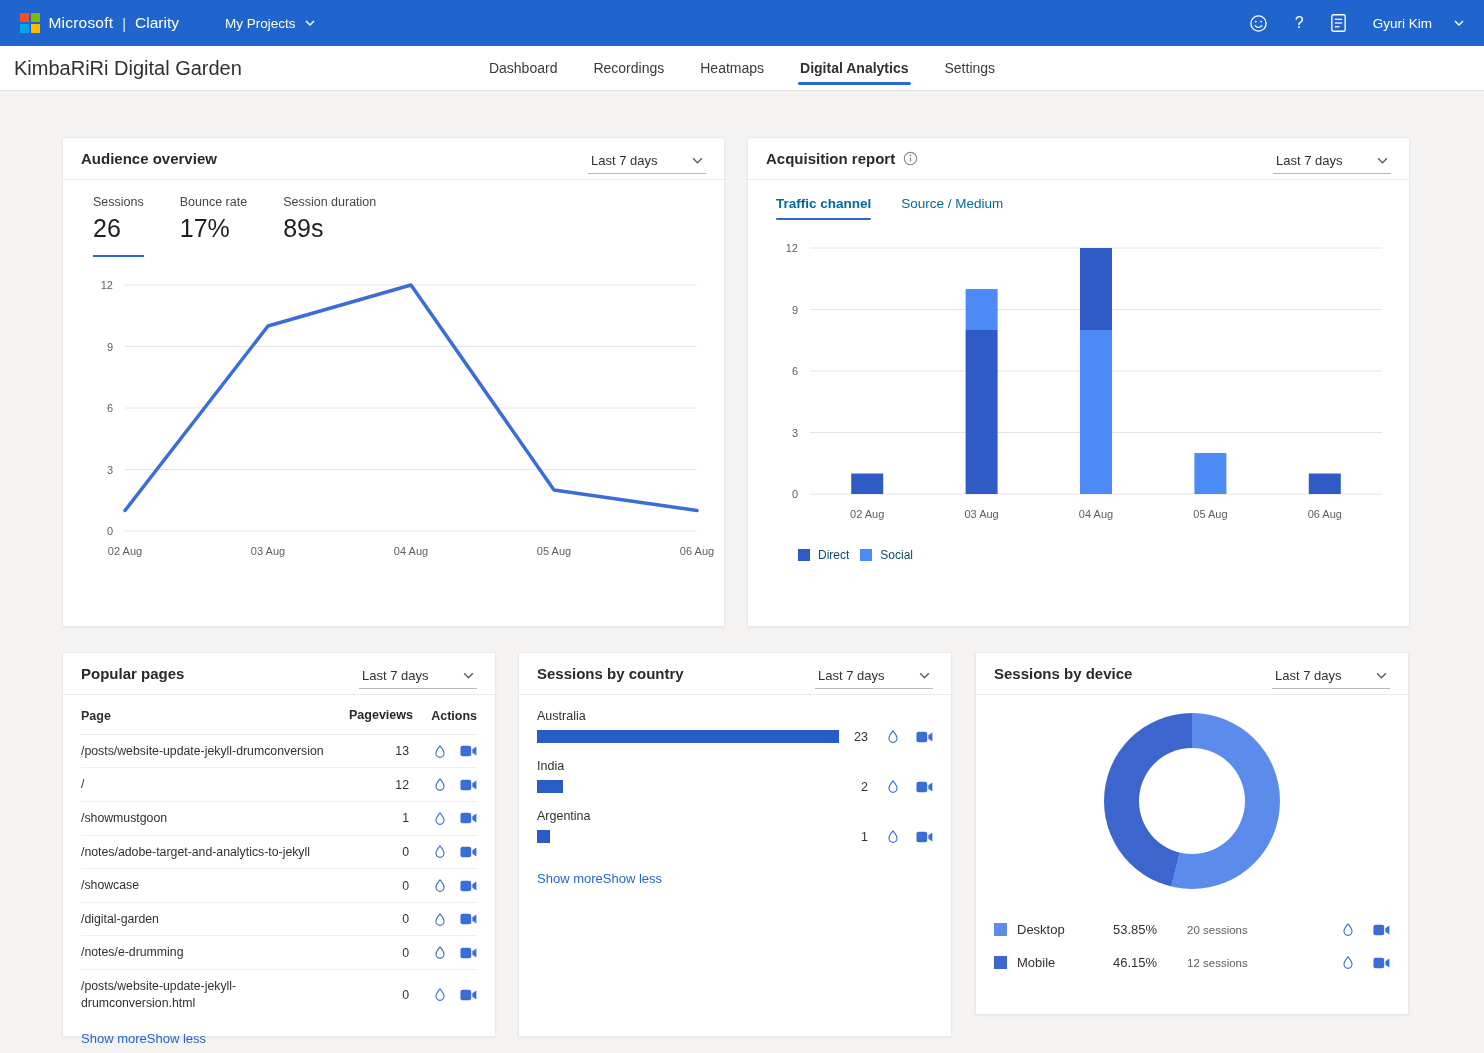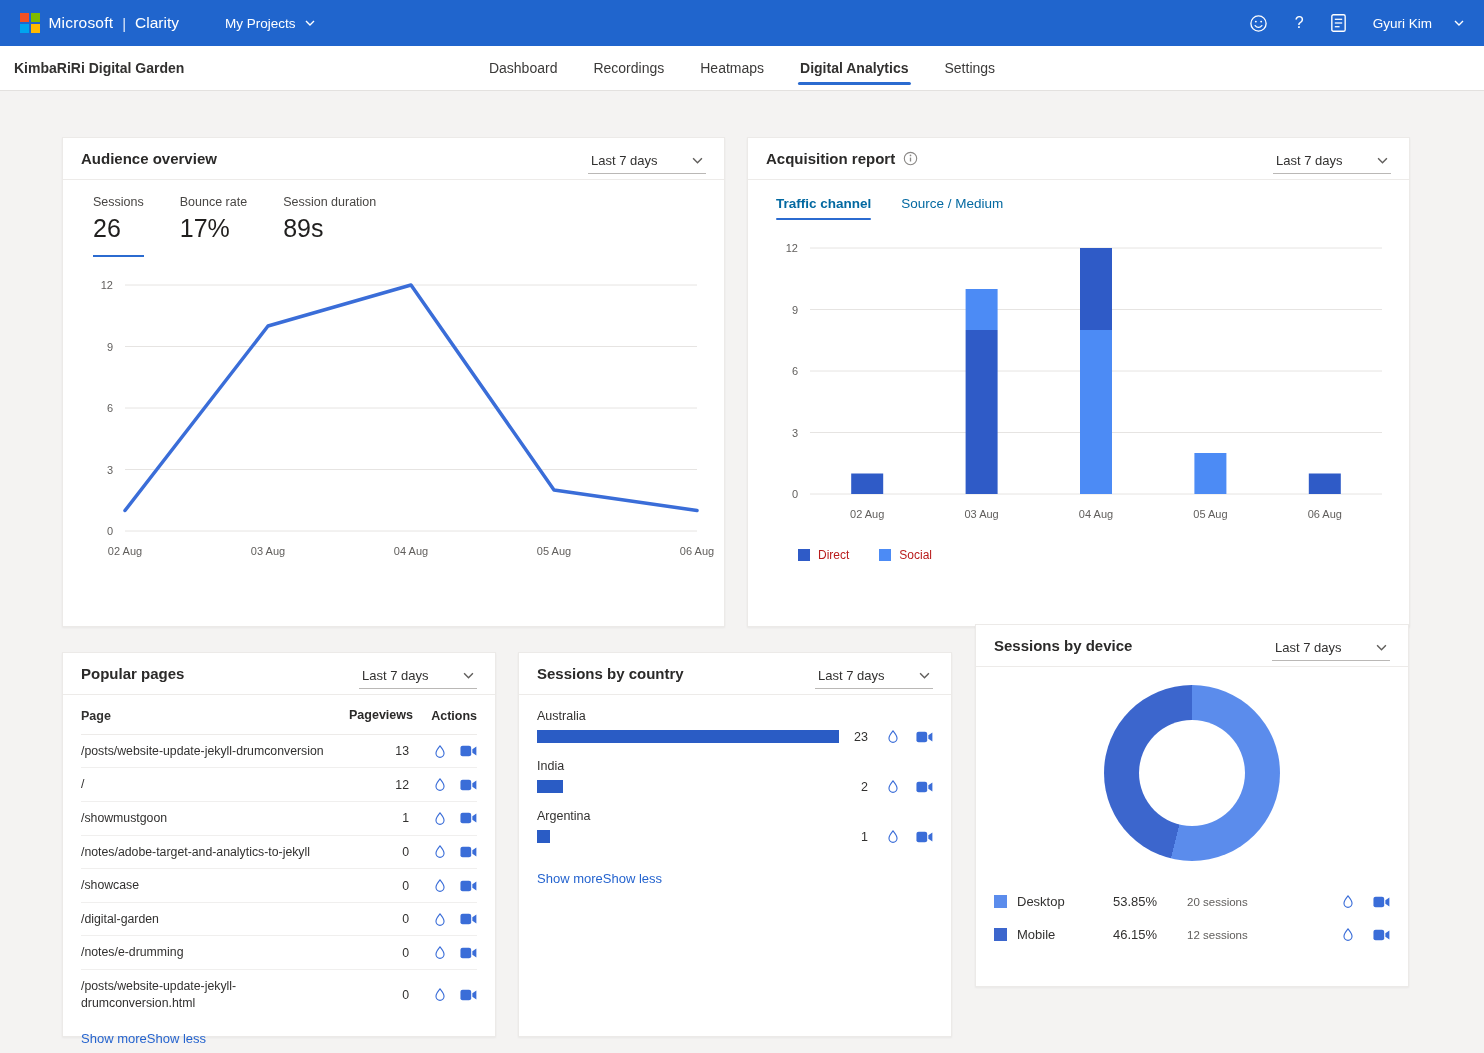--- a/index.html
+++ b/index.html
@@ -17,48 +17,48 @@
   .brand{font-size:15.5px;font-weight:400;letter-spacing:.2px}
   .brand-sep{margin:0 9px;font-weight:300;font-size:15px;opacity:.85}
   .product{font-size:15.5px;font-weight:400}
   .projects-menu{margin-left:46px;font-size:13.5px;display:flex;align-items:center;gap:9px;cursor:pointer}
   .topbar-right{display:flex;align-items:center;gap:27px}
   .tb-icon{display:flex;align-items:center;cursor:pointer}
   .help-q{font-size:16px;line-height:1;color:#fff}
   .user-menu{display:flex;align-items:center;gap:22px;font-size:13.5px;cursor:pointer}
   
   .navbar{height:45px;background:#fff;border-bottom:1px solid #e3e1df;display:flex;align-items:center;padding:0 14px;position:relative}
-  .project-name{font-size:14px;font-weight:700}
+  .project-name{font-size:20px;font-weight:400}
   .tabs{position:absolute;left:50%;transform:translateX(-50%);display:flex;gap:36px;height:100%;align-items:center}
   .tab{font-size:14px;color:#3b3a39;cursor:pointer;position:relative;height:100%;display:flex;align-items:center;white-space:nowrap}
   .tab.active{font-weight:700;color:#323130}
   .tab.active::after{content:"";position:absolute;left:-2px;right:-2px;bottom:5px;height:3px;background:#2b6bd0;border-radius:2px}
   
   .card{position:absolute;background:#fff;border:1px solid #eceae8;box-shadow:0 1px 2px rgba(0,0,0,.05)}
   .card-head{height:42px;display:flex;align-items:center;justify-content:space-between;padding:0 18px;border-bottom:1px solid #edebe9}
   .card-title{font-size:15px;font-weight:700;display:flex;align-items:center;gap:8px;color:#2b2a29}
   .daterange{display:flex;align-items:center;justify-content:space-between;width:118px;border-bottom:1px solid #bab8b6;padding:2px 3px 5px 3px;font-size:13px;color:#323130;cursor:pointer;margin-top:8px}
   #card-audience{left:62px;top:137px;width:663px;height:490px}
   #card-acquisition{left:747px;top:137px;width:663px;height:490px}
   #card-popular{left:62px;top:652px;width:434px;height:385px}
   #card-country{left:518px;top:652px;width:434px;height:385px}
-  #card-device{left:975px;top:624px;width:434px;height:363px}
+  #card-device{left:975px;top:652px;width:434px;height:363px}
   
   .metrics{display:flex;gap:36px;padding:15px 0 0 30px}
   .metric{cursor:pointer}
   .metric-label{font-size:12.5px;color:#484644;margin-bottom:5px}
   .metric-value{font-size:25px;color:#201f1e;padding-bottom:12px}
   .metric.active .metric-value{border-bottom:2px solid #2b6bd0}
   .chart-mount{margin:12px 0 0 14px}
   
   .acq-tabs{display:flex;gap:30px;padding:16px 0 0 28px}
   .acq-tab{font-size:13.5px;padding-bottom:9px;cursor:pointer;color:#0369a1;position:relative}
   .acq-tab.active{font-weight:700}
   .acq-tab.active::after{content:"";position:absolute;left:0;right:0;bottom:0;height:2.5px;background:#2b6bd0;border-radius:2px}
-  .legend{display:flex;gap:30px;margin:12px 12px 0 50px;font-size:12px;color:#b91c1c}
+  .legend{display:flex;gap:11px;margin:12px 12px 0 50px;font-size:12px;color:#0c4a6e}
   .leg-item{display:flex;align-items:center;gap:8px}
   .leg-sq{width:12px;height:12px;display:inline-block}
   
   .pp-table{padding:0 18px}
   .pp-head{display:flex;font-weight:700;font-size:12.5px;padding:13px 0 9px;border-bottom:1px solid #edebe9;color:#2b2a29}
   .pp-row{display:flex;align-items:center;font-size:12.3px;padding:8px 0;border-bottom:1px solid #f0efee}
   .pp-row:last-child{border-bottom:none}
   .pp-page{flex:1;padding-right:8px;word-break:break-word;line-height:1.35;color:#323130}
   .pp-views{width:60px;text-align:right}
   .pp-actions{width:60px;display:flex;justify-content:flex-end;gap:13px;align-items:center;margin-left:8px}

